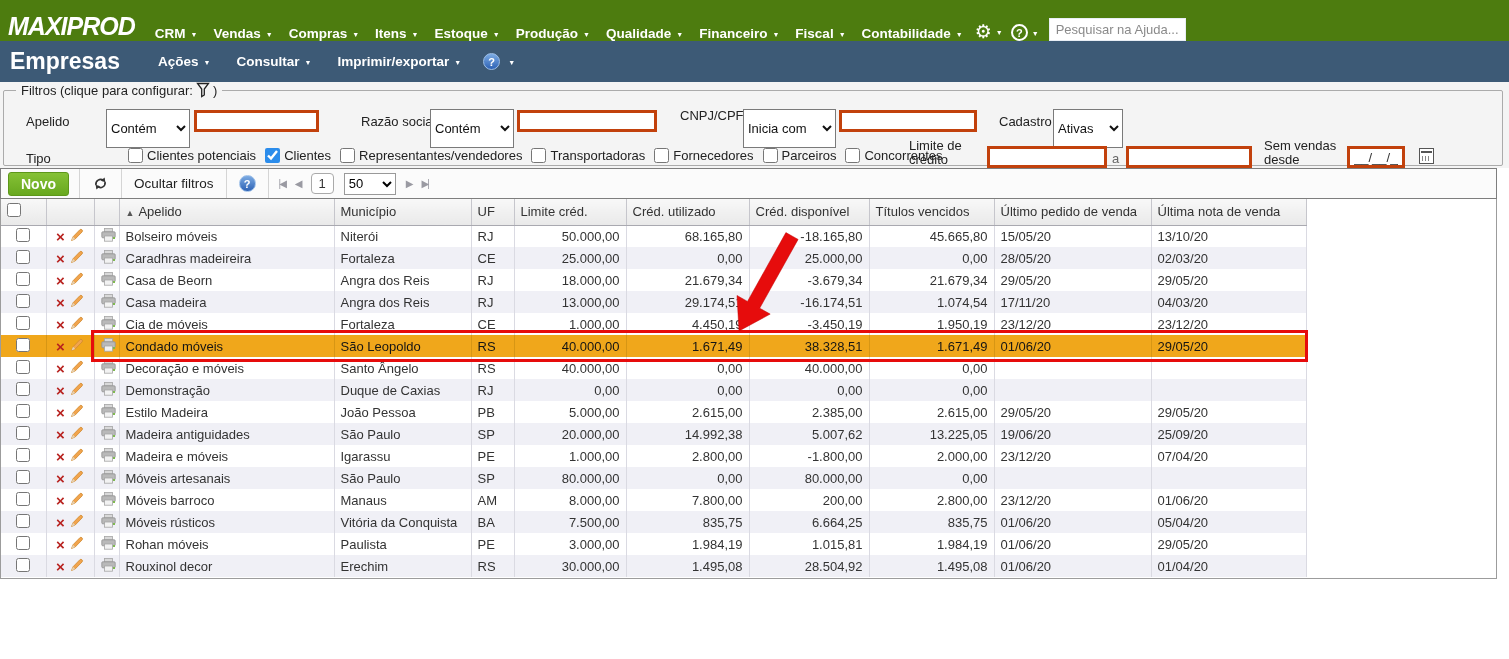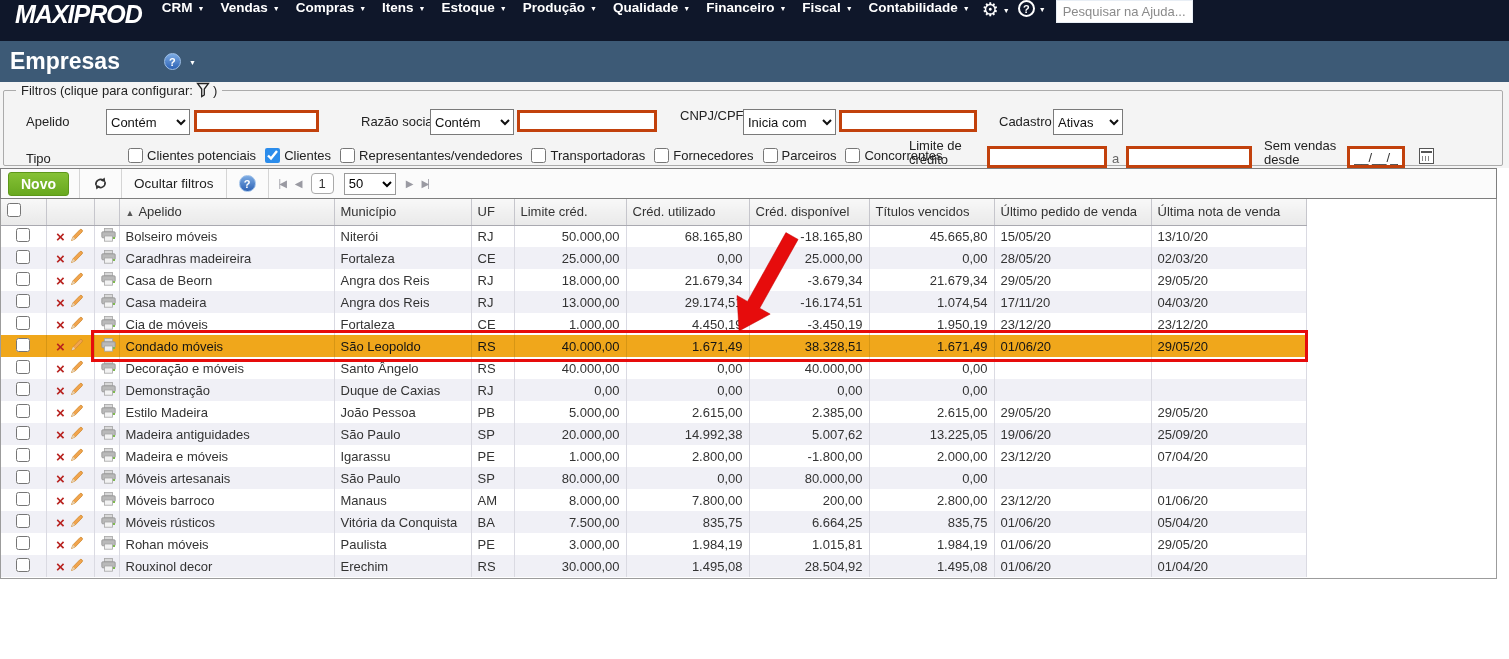--- a/index.html
+++ b/index.html
@@ -1,21 +1,21 @@
 <!DOCTYPE html>
 <html><head>
 <meta charset="utf-8">
 <style>
   * { box-sizing: border-box; margin: 0; padding: 0; }
   html,body { width:1509px; height:659px; overflow:hidden; background:#fff;
               font-family:"Liberation Sans", sans-serif; position:relative; }
 
   
   .topbar { position:absolute; left:0; top:0; width:1509px; height:41px;
-            background:#0f172a; display:flex; align-items:flex-start; padding-left:15px; }
+            background:#4d7c0f; display:flex; align-items:flex-end; padding-left:8px; }
   .logo { color:#fff; font-size:25px; font-weight:bold; font-style:italic;
           letter-spacing:-1px; margin-right:12px; white-space:nowrap; }
   .nav-item { display:flex; align-items:center; gap:5px; color:#fff; font-weight:bold;
               font-size:13.5px; padding:0 8px; cursor:pointer; white-space:nowrap; }
   .caret { font-size:7px; line-height:1; position:relative; top:1px; }
   .topbar .tool { color:#fff; display:flex; align-items:center; gap:4px; padding:0 4px; cursor:pointer; }
   .gear { font-size:19px; line-height:1; }
   .help-ring { width:17px; height:17px; border:2px solid #fff; border-radius:50%;
                display:flex; align-items:center; justify-content:center;
                font-size:11px; font-weight:bold; color:#fff; }
@@ -33,21 +33,21 @@
                 color:#fff; font-size:11px; font-weight:bold; display:flex;
                 align-items:center; justify-content:center; cursor:pointer; }
 
   
   .filters { position:absolute; left:0; top:82px; width:1509px; height:86px; background:#f4f4f4; }
   .fieldset { position:absolute; left:3px; top:8px; width:1500px; height:76px;
               border:1px solid #ababab; border-radius:2px; }
   .legend { position:absolute; left:12px; top:-9px; background:#f4f4f4; padding:0 5px;
             font-size:13px; color:#222; display:flex; align-items:center; gap:3px; }
   .flabel { position:absolute; font-size:13px; color:#222; }
-  .filters select { height:26px; font-size:13px; border:1px solid #7a7a7a; background:#fff; color:#111; }
+  .filters select { height:39px; font-size:13px; border:1px solid #7a7a7a; background:#fff; color:#111; }
   .filters input[type=text] { height:22px; border:3px solid #c2410c; background:#fff;
                               font-size:13px; padding:0 4px; color:#333; }
   .two-line { line-height:14px; }
   .chk-group { position:absolute; left:112px; top:57px; display:flex; align-items:center; gap:9px;padding-left:12px; }
   .chk-item { display:flex; align-items:center; gap:4px; font-size:13px; color:#222; white-space:nowrap; }
   .chk-item input { width:15px; height:15px; accent-color:#2b8ceb; }
   .cal-icon { position:absolute; left:1415px; top:57px; width:15px; height:16px;
               border:1px solid #555; background:#fff; cursor:pointer; }
   .cal-icon::before { content:""; position:absolute; left:1px; right:1px; top:2px; height:2px; background:#555; }
   .cal-icon::after { content:""; position:absolute; left:2px; top:7px; width:9px; height:5px;
@@ -145,20 +145,34 @@
   </div>
   <div class="tool">
     <span class="help-ring">?</span>
     <span class="caret">▼</span>
   </div>
   <input class="search-help" type="text" placeholder="Pesquisar na Ajuda..." style="">
 </div>
 
 <div class="titlebar">
   <div class="page-title">Empresas</div>
+  <div id="titlebar-menus" style="display:flex;align-items:center;gap:10px;">
+      <div class="nav-item">
+        <span>Ações</span>
+        <span class="caret">▼</span>
+      </div>
+      <div class="nav-item">
+        <span>Consultar</span>
+        <span class="caret">▼</span>
+      </div>
+      <div class="nav-item">
+        <span>Imprimir/exportar</span>
+        <span class="caret">▼</span>
+      </div>
+    </div>
   <div class="tool" style="display:flex;align-items:center;gap:8px;margin-left:14px;">
     <span class="help-badge">?</span>
     <span class="caret" style="color:#fff;">▼</span>
   </div>
 </div>
 
 <div class="filters">
   <div class="fieldset">
     <div class="legend">
       <span>Filtros (clique para configurar:</span>

